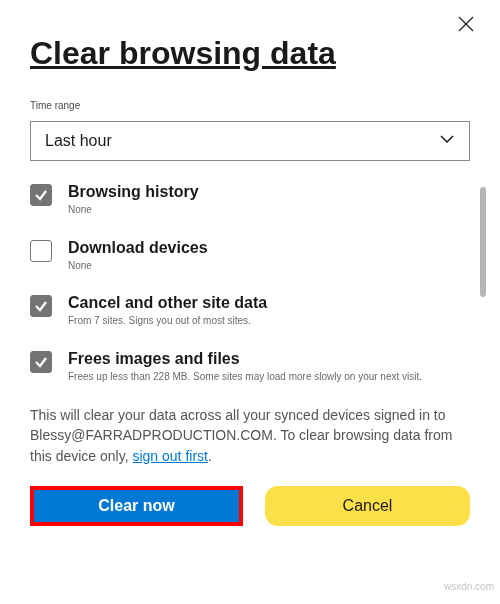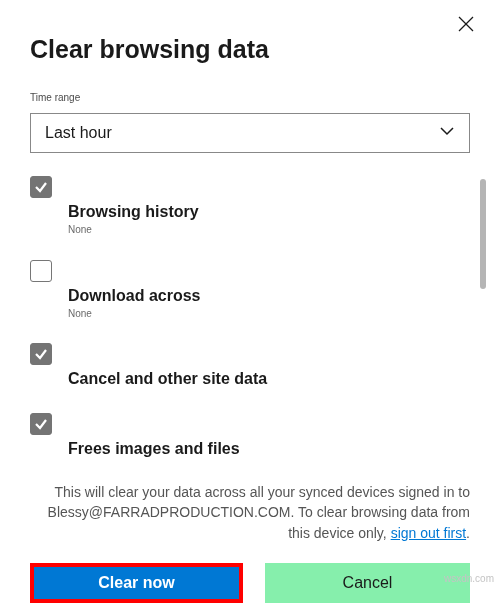--- a/index.html
+++ b/index.html
@@ -23,24 +23,25 @@
       width: 20px;
       height: 20px;
       display: flex;
       align-items: center;
       justify-content: center;
       cursor: pointer;
     }
     .close-btn svg { width: 16px; height: 16px; }
     .close-btn svg line { stroke: #1a1a1a; stroke-width: 1.2; }
     h1 {
-      font-size: 25px;
+      font-size: 32px;
       font-weight: 600;
       margin-top: 26px;
       margin-bottom: 28px;
+      text-decoration: underline;
     }
     .field-label {
       font-size: 10px;
       color: #4a4a4a;
       margin-bottom: 10px;
     }
     .select {
       border: 1px solid #888;
       height: 40px;
       display: flex;
@@ -84,29 +85,28 @@
       justify-content: center;
       cursor: pointer;
     }
     .checkbox.checked {
       background: #747474;
       border-color: #747474;
     }
     .checkbox.checked svg { width: 14px; height: 14px; }
     .checkbox.checked svg polyline { stroke: #fff; stroke-width: 2.2; fill: none; }
     .item-text { flex: 1; padding-right: 10px; }
-    .item-title { font-size: 16px; font-weight: 600; margin-bottom: 2px; margin-top: 28px; }
+    .item-title { font-size: 16px; font-weight: 600; margin-bottom: 2px; }
     .item-sub { font-size: 10px; color: #6a6a6a; line-height: 1.35; }
     .footer-text {
       font-size: 14px;
       color: #555;
       line-height: 1.45;
       margin-top: 4px;
       margin-bottom: 20px;
-      text-align: right;
     }
     .footer-text a {
       color: #0078d4;
       text-decoration: underline;
       cursor: pointer;
     }
     .button-row {
       display: flex;
       gap: 22px;
     }
@@ -124,26 +124,27 @@
       border: 4px solid #ff0000;
       padding: 0;
     }
     .btn-primary {
       background: #0078d4;
       color: #fff;
       font-weight: 600;
       height: 100%;
     }
     .btn-secondary {
-      background: #86efac;
+      background: #fde047;
       color: #1a1a1a;
+      border-radius: 13px;
     }
     .watermark {
       position: absolute;
-      bottom: 20px;
+      bottom: 12px;
       right: 6px;
       font-size: 10px;
       color: #c4c4c4;
     }
   </style>
 </head>
 <body>
 
 <div class="dialog">
 
@@ -178,44 +179,46 @@
       </div>
       <div class="item-text">
         <div class="item-title">Browsing history</div>
         <div class="item-sub">None</div>
       </div>
     </div>
 
     <div class="item">
       <div class="checkbox"></div>
       <div class="item-text">
-        <div class="item-title">Download across</div>
+        <div class="item-title">Download devices</div>
         <div class="item-sub">None</div>
       </div>
     </div>
 
     <div class="item">
       <div class="checkbox checked">
         <svg viewBox="0 0 14 14">
             <polyline points="2,7 6,11 12,3"></polyline>
           </svg>
       </div>
       <div class="item-text">
         <div class="item-title">Cancel and other site data</div>
+        <div class="item-sub">From 7 sites. Signs you out of most sites.</div>
       </div>
     </div>
 
     <div class="item">
       <div class="checkbox checked">
         <svg viewBox="0 0 14 14">
             <polyline points="2,7 6,11 12,3"></polyline>
           </svg>
       </div>
       <div class="item-text">
         <div class="item-title">Frees images and files</div>
+        <div class="item-sub">Frees up less than 228 MB. Some sites may load more slowly on your next visit.</div>
       </div>
     </div>
   </div>
 
   <div class="footer-text">
     <span>This will clear your data across all your synced devices signed in to Blessy@FARRADPRODUCTION.COM. To clear browsing data from this device only, </span><a>sign out first</a><span>.</span>
   </div>
 
   <div class="button-row">
     <div class="btn-primary-wrap">

